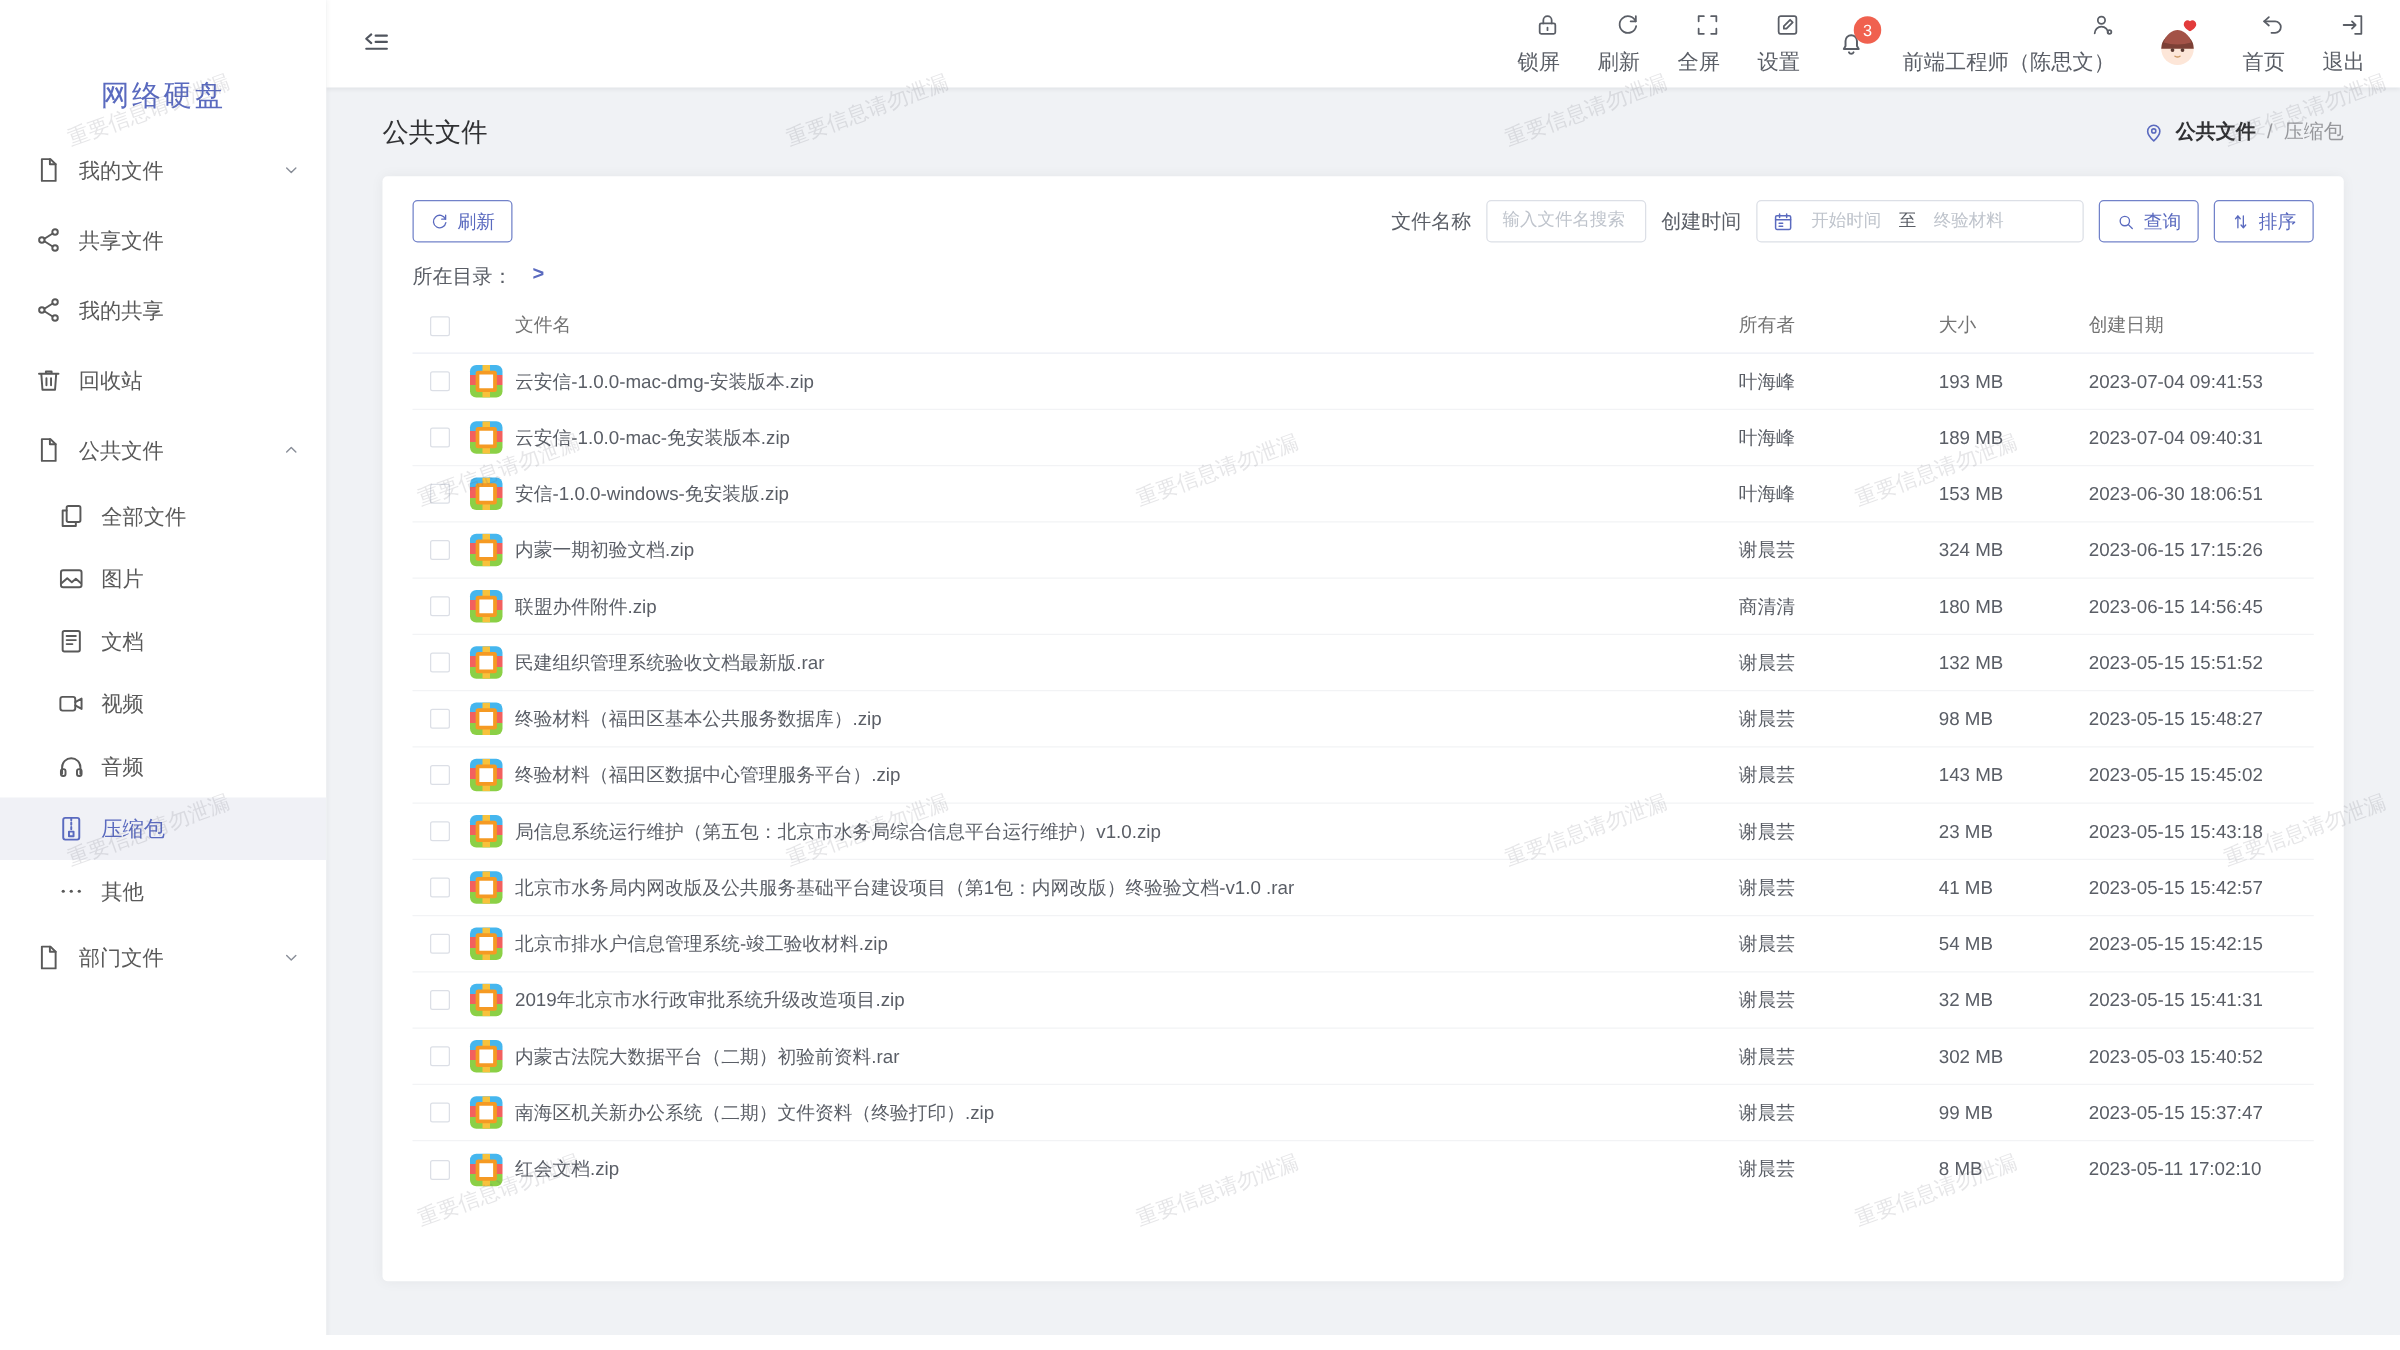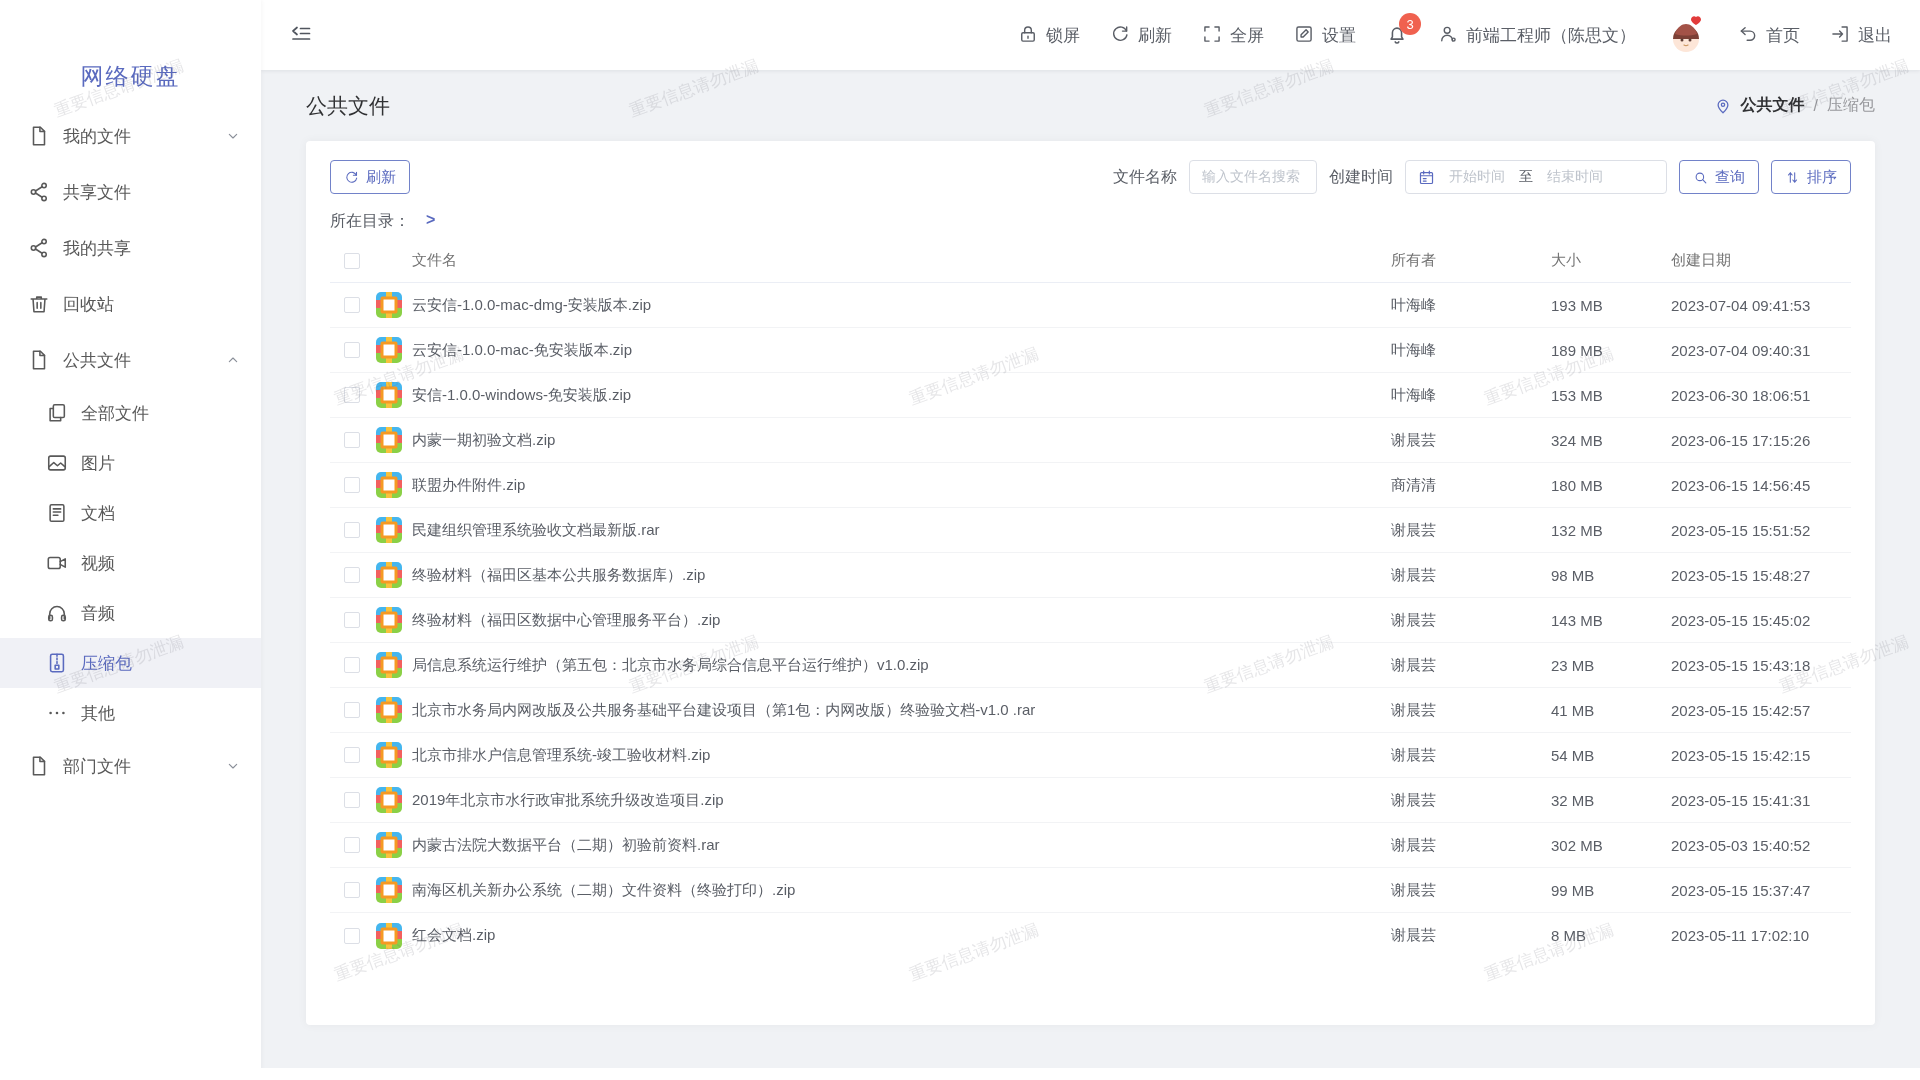--- a/index.html
+++ b/index.html
@@ -24,21 +24,21 @@
   .mi-icon svg { width:22px; height:22px; }
   .mi-chevron { position:absolute; right:20px; width:16px; height:16px; color:#8a8f99; }
   .mi-chevron svg { width:16px; height:16px; }
 
   
   .header { position:absolute; left:261px; top:0; right:0; height:70px; background:#fff; z-index:15;
             display:flex; align-items:center; padding:0 28px; box-shadow:0 1px 4px rgba(0,21,41,.08); }
   .fold-btn { width:24px; height:24px; color:#50555e; cursor:pointer; }
   .fold-btn svg { width:24px; height:24px; }
   .header-right { margin-left:auto; display:flex; align-items:center; gap:30px; font-size:17px; color:#5a5e66; }
-  .h-action { display:flex; align-items:flex-start; gap:8px; cursor:pointer; white-space:nowrap; }
+  .h-action { display:flex; align-items:flex-end; gap:8px; cursor:pointer; white-space:nowrap;flex-direction:column; }
   .h-action svg { width:20px; height:20px; }
   .bell-wrap { position:relative; cursor:pointer; }
   .bell-wrap svg { width:22px; height:22px; }
   .badge { position:absolute; top:-11px; right:-13px; background:var(--badge); color:#fff;
            min-width:22px; height:22px; border-radius:11px; font-size:13px;
            display:flex; align-items:center; justify-content:center; }
   .avatar { width:42px; height:42px; cursor:pointer; }
 
   
   .main { position:absolute; left:261px; top:70px; right:0; bottom:0; }
@@ -373,21 +373,21 @@
         <span>创建时间</span>
         <div class="daterange">
           <span class="cal">
             <svg viewBox="0 0 24 24" class="icn">
                 <rect x="3.5" y="5" width="17" height="15.5" rx="1.5"></rect>
                 <path d="M3.5 9.5h17M8 3v4M16 3v4M7.5 13.5h4M7.5 17h4"></path>
               </svg>
           </span>
           <span class="ph">开始时间</span>
           <span class="range-sep">至</span>
-          <span class="ph">结束时间</span>
+          <span class="ph">终验材料</span>
         </div>
         <button class="btn">
           <span>
               <svg viewBox="0 0 24 24" class="icn">
                 <circle cx="11" cy="11" r="6"></circle>
                 <path d="M15.5 15.5l5 5"></path>
               </svg>
             </span>
           <span>查询</span>
         </button>

